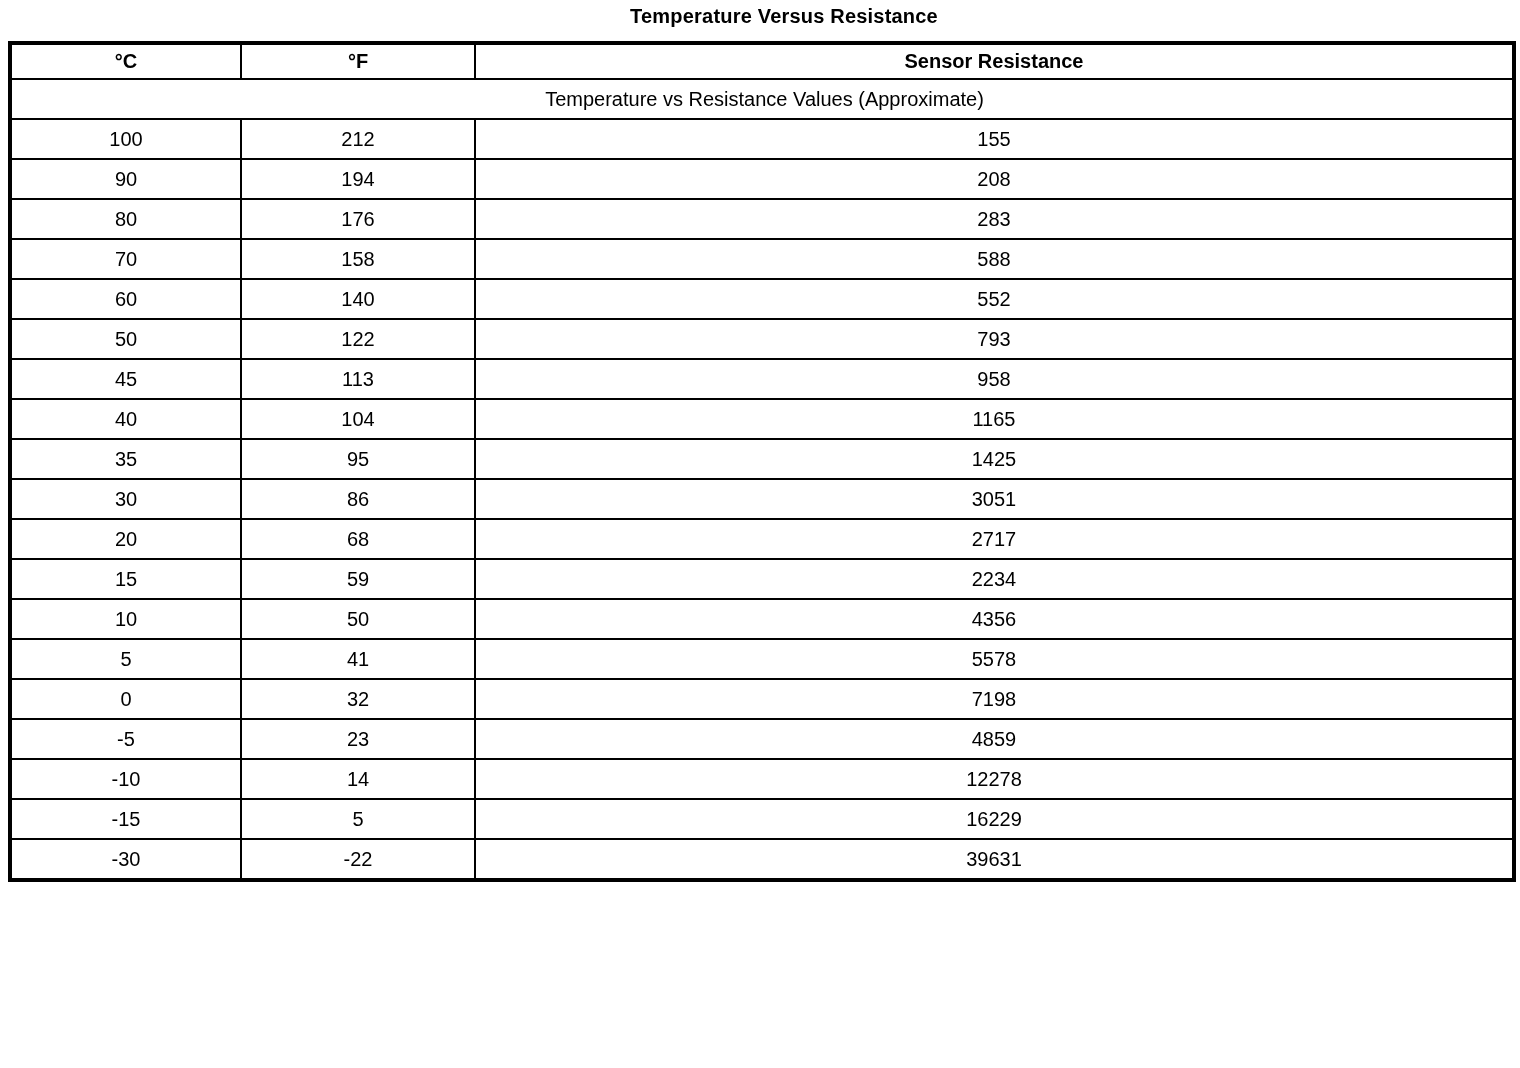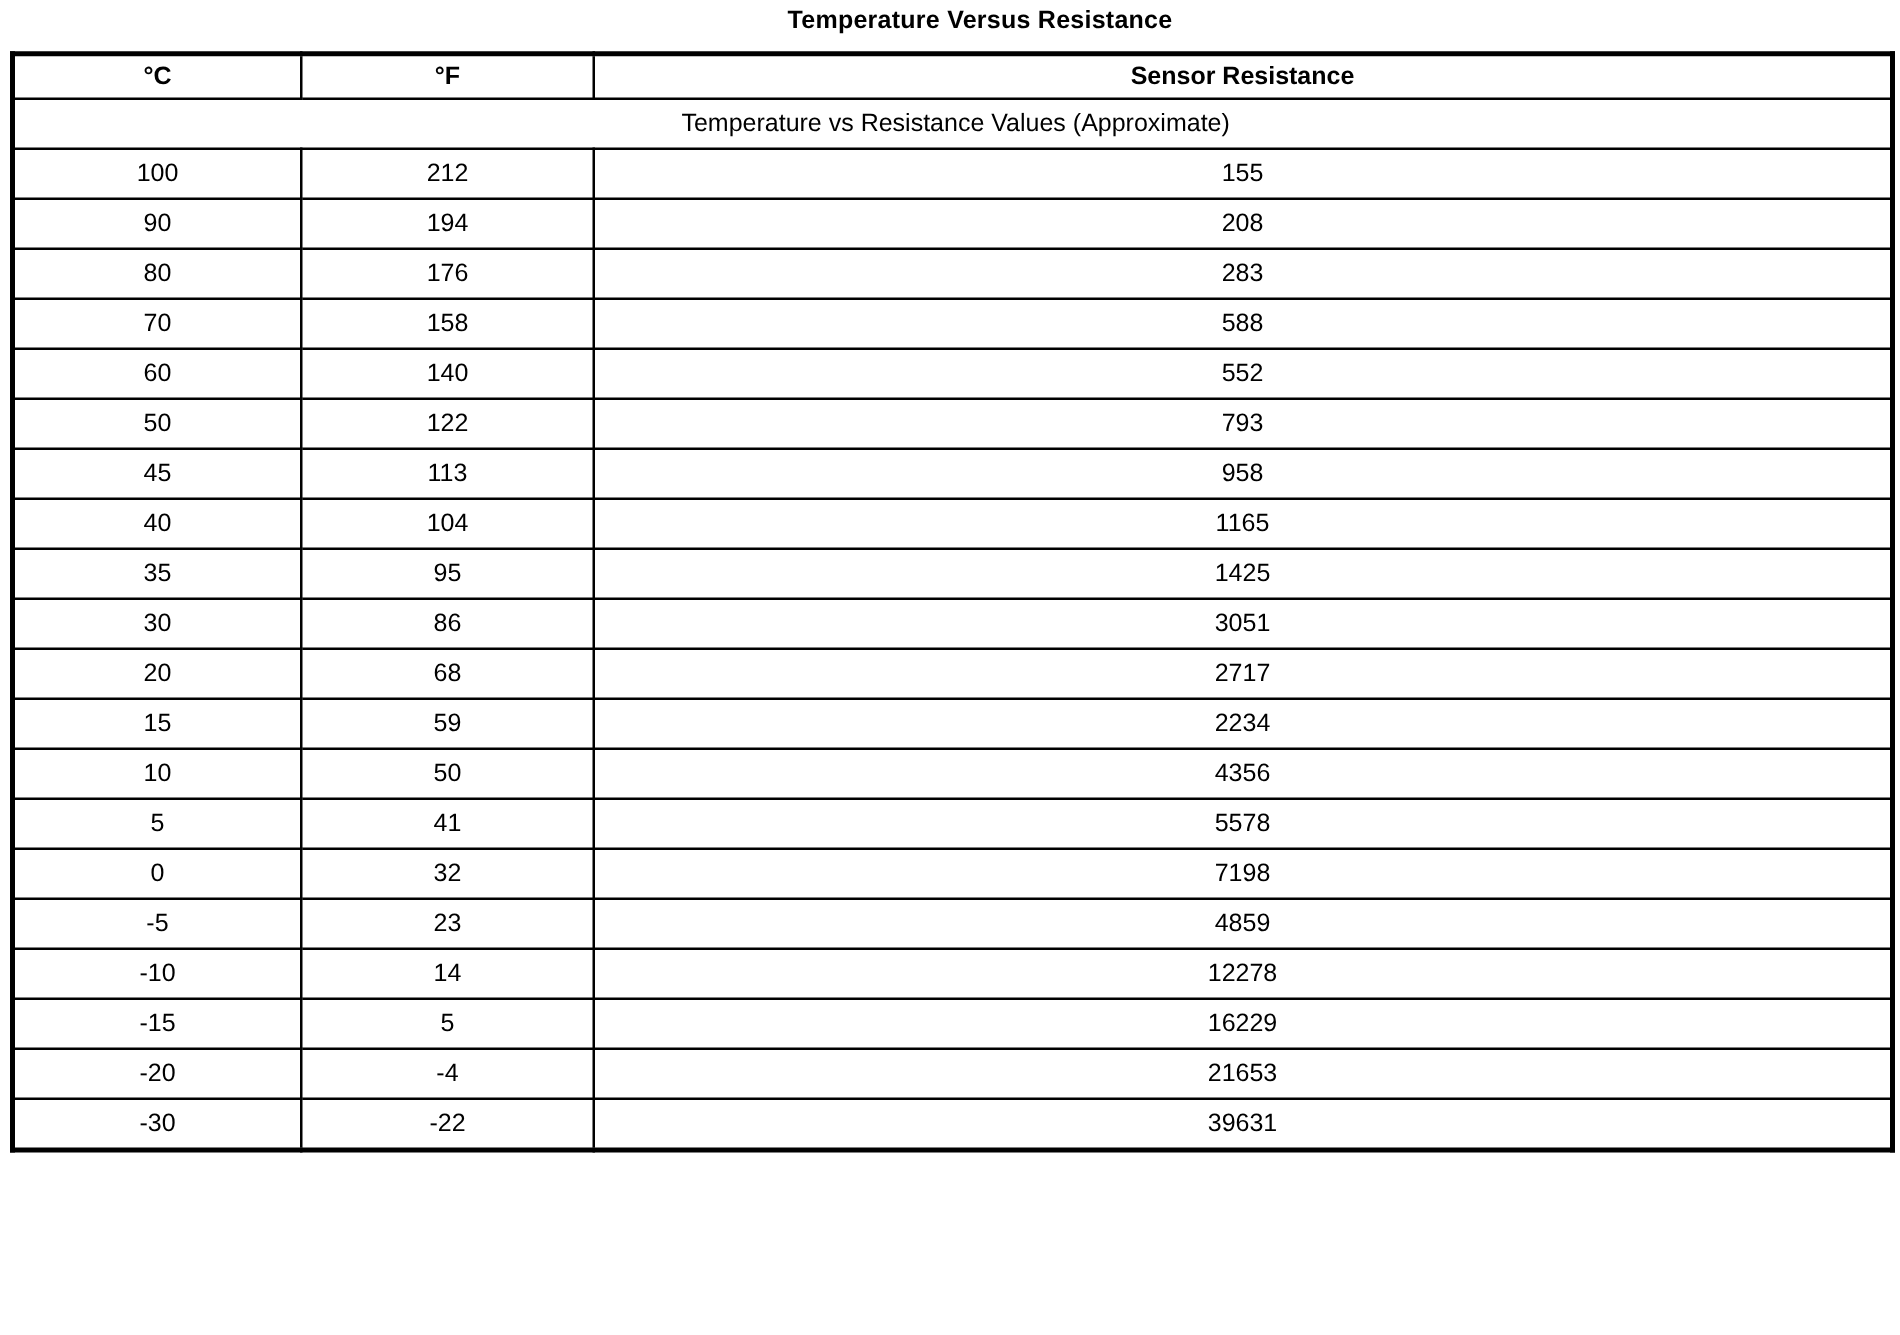--- a/index.html
+++ b/index.html
@@ -163,24 +163,19 @@
           <td>-10</td>
           <td>14</td>
           <td>12278</td>
         </tr>
         <tr>
           <td>-15</td>
           <td>5</td>
           <td>16229</td>
         </tr>
         <tr>
-          <td>-20</td>
-          <td>-4</td>
-          <td>21653</td>
-        </tr>
-        <tr>
           <td>-30</td>
           <td>-22</td>
           <td>39631</td>
         </tr>
       </tbody>
   </table>
 </div>
 
 </body></html>

